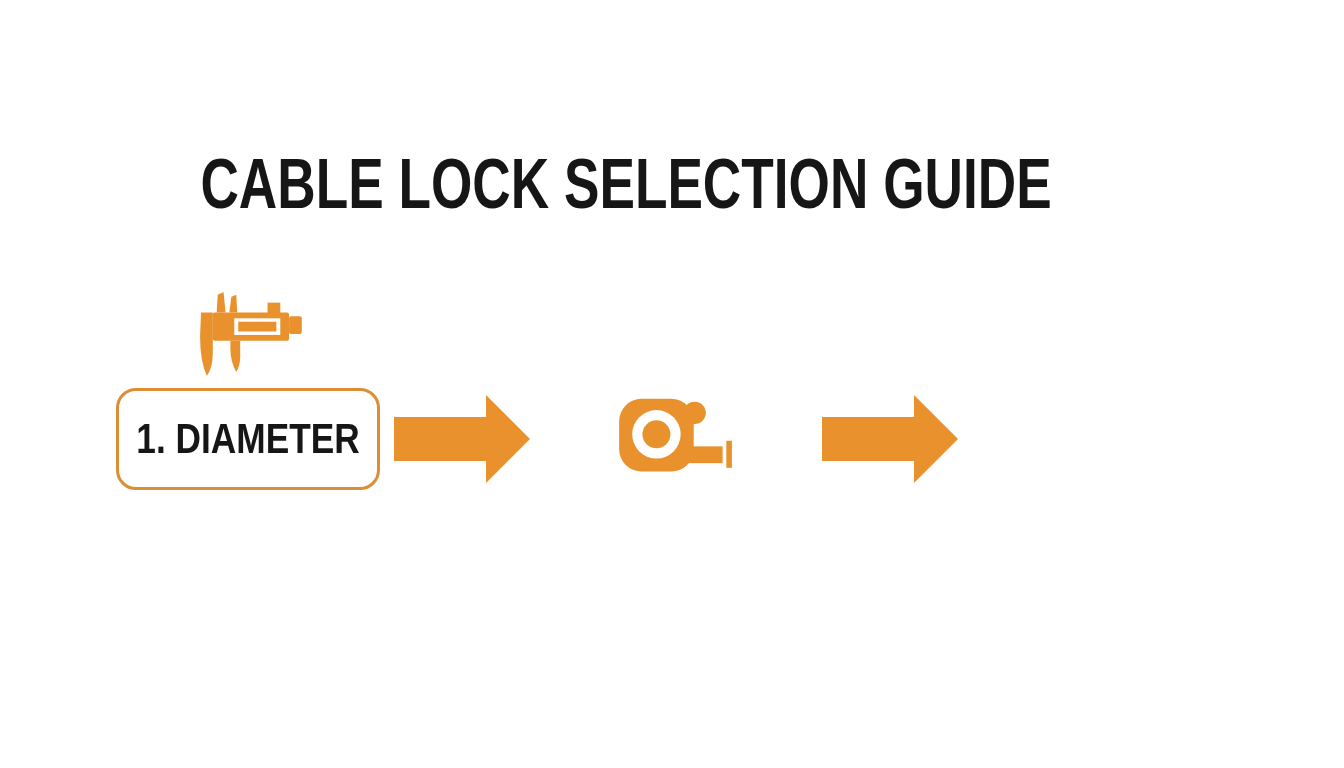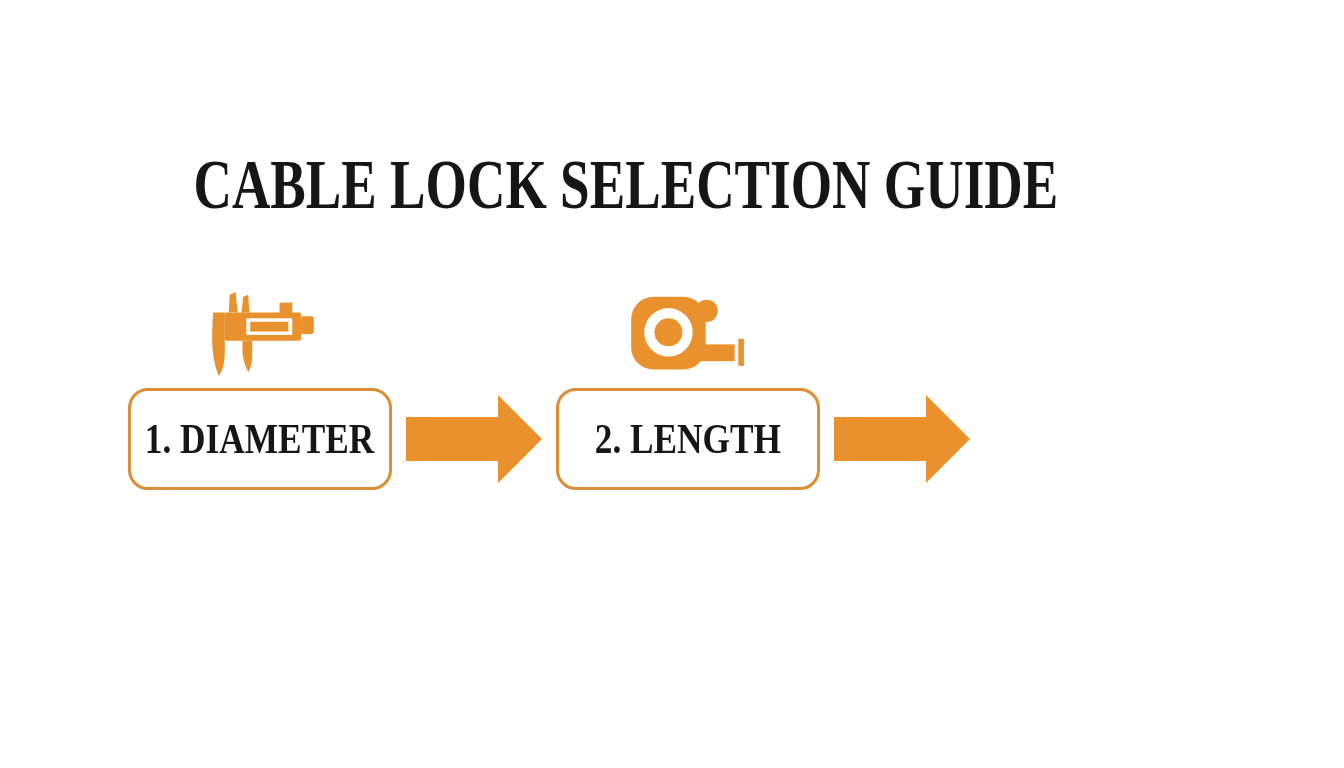--- a/index.html
+++ b/index.html
@@ -8,21 +8,21 @@
     --text: #161616;
     --background: #FFFFFF;
   }
   * { margin: 0; padding: 0; box-sizing: border-box; }
   html, body { background: #fff; }
   .canvas {
     position: relative;
     width: 1252px;
     height: 768px;
     background: var(--background);
-    font-family: Liberation Serif, serif;
+    font-family: Liberation Sans, sans-serif;
     overflow: hidden;
     border-radius: 14px;
   }
   .title {
     position: absolute;
     top: 146px;
     left: 0;
     width: 100%;
     text-align: center;
     color: var(--text);
@@ -33,21 +33,21 @@
     font-weight: 700;
     line-height: 1.1;
     letter-spacing: 0px;
     transform: scaleX(0.76);
     transform-origin: center;
     white-space: nowrap;
   }
   .flow {
     position: absolute;
     top: 283px;
-    left: 128px;
+    left: 116px;
     display: flex;
     align-items: flex-end;
   }
   .step {
     display: flex;
     flex-direction: column;
     align-items: center;
     width: 264px;
   }
   .icon-wrap {
@@ -138,23 +138,20 @@
           <rect x="4" y="2" width="80" height="78" rx="24"></rect>
 
           <circle cx="44" cy="40" r="26" fill="#FFFFFF"></circle>
           <circle cx="44" cy="40" r="15"></circle>
 
           <rect x="76" y="53" width="39" height="18"></rect>
 
           <rect x="119" y="47" width="6" height="29"></rect>
         </svg>
       </div>
-      <div class="step-box">
-        <span class="step-label">2. LENGTH</span>
-      </div>
     </div>
 
     <div class="arrow">
       <svg width="136" height="88" viewBox="0 0 136 88" fill="currentColor">
         <polygon points="0,22 92,22 92,0 136,44 92,88 92,66 0,66"></polygon>
       </svg>
     </div>
 
 
   </div>

